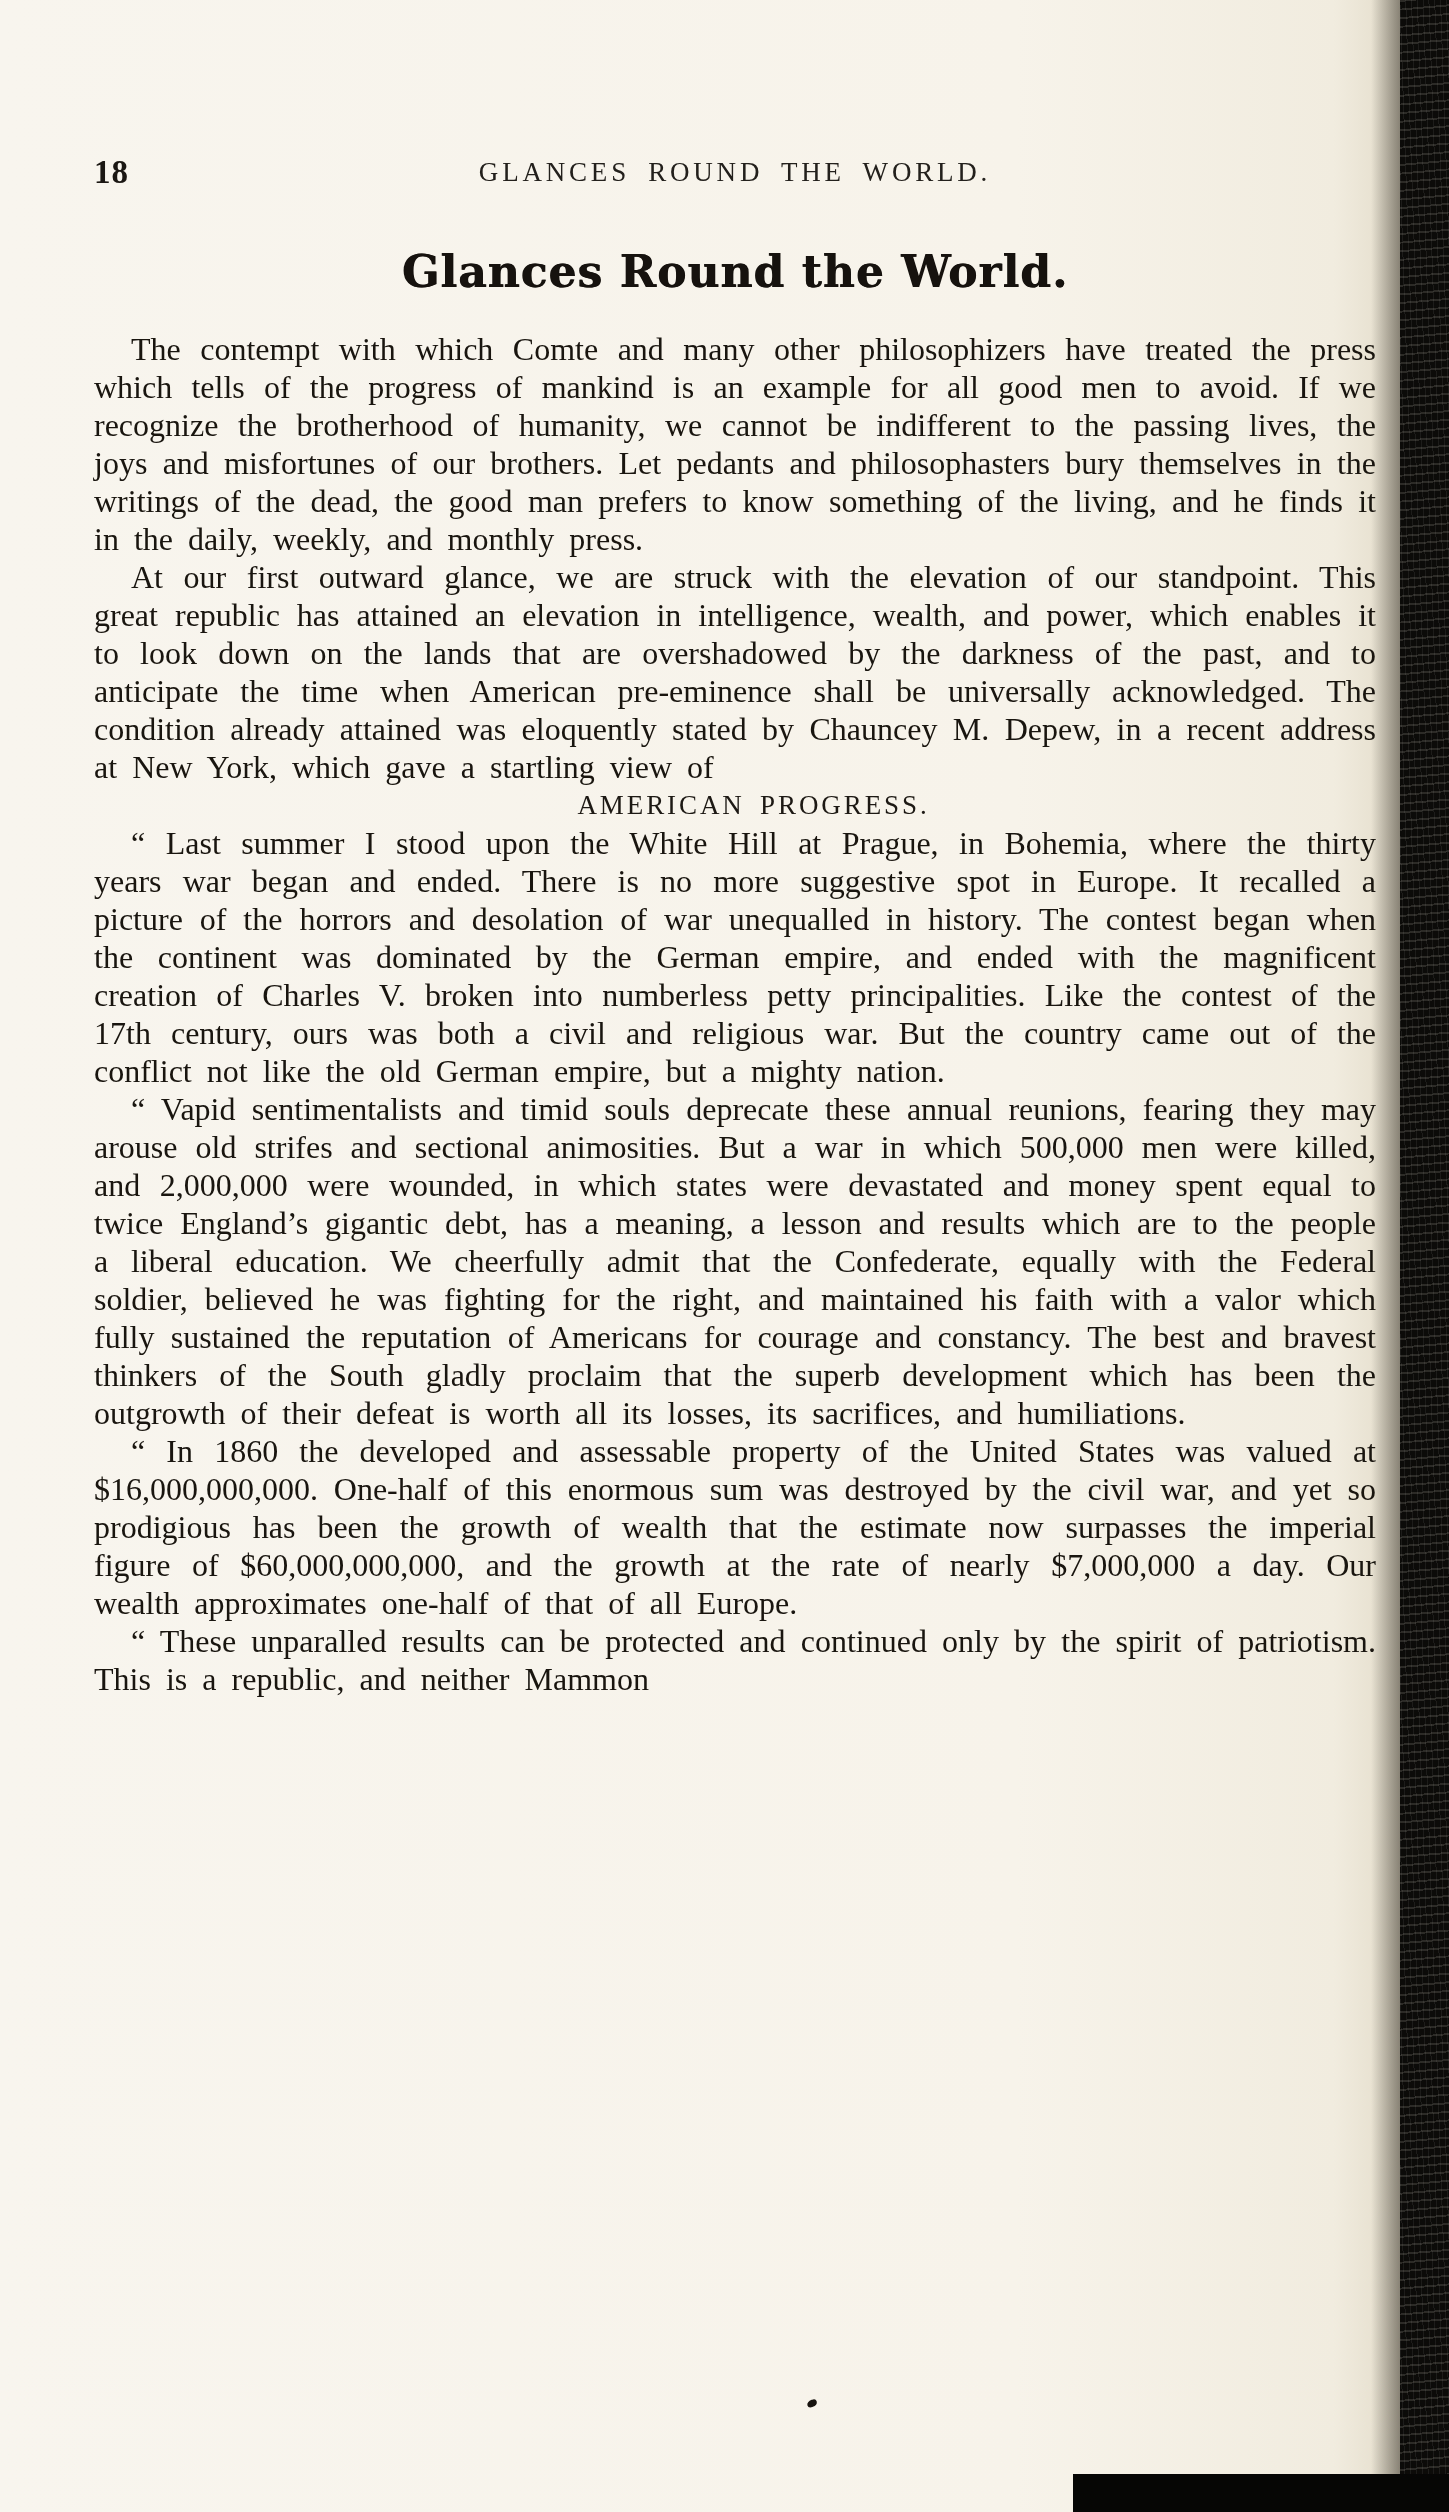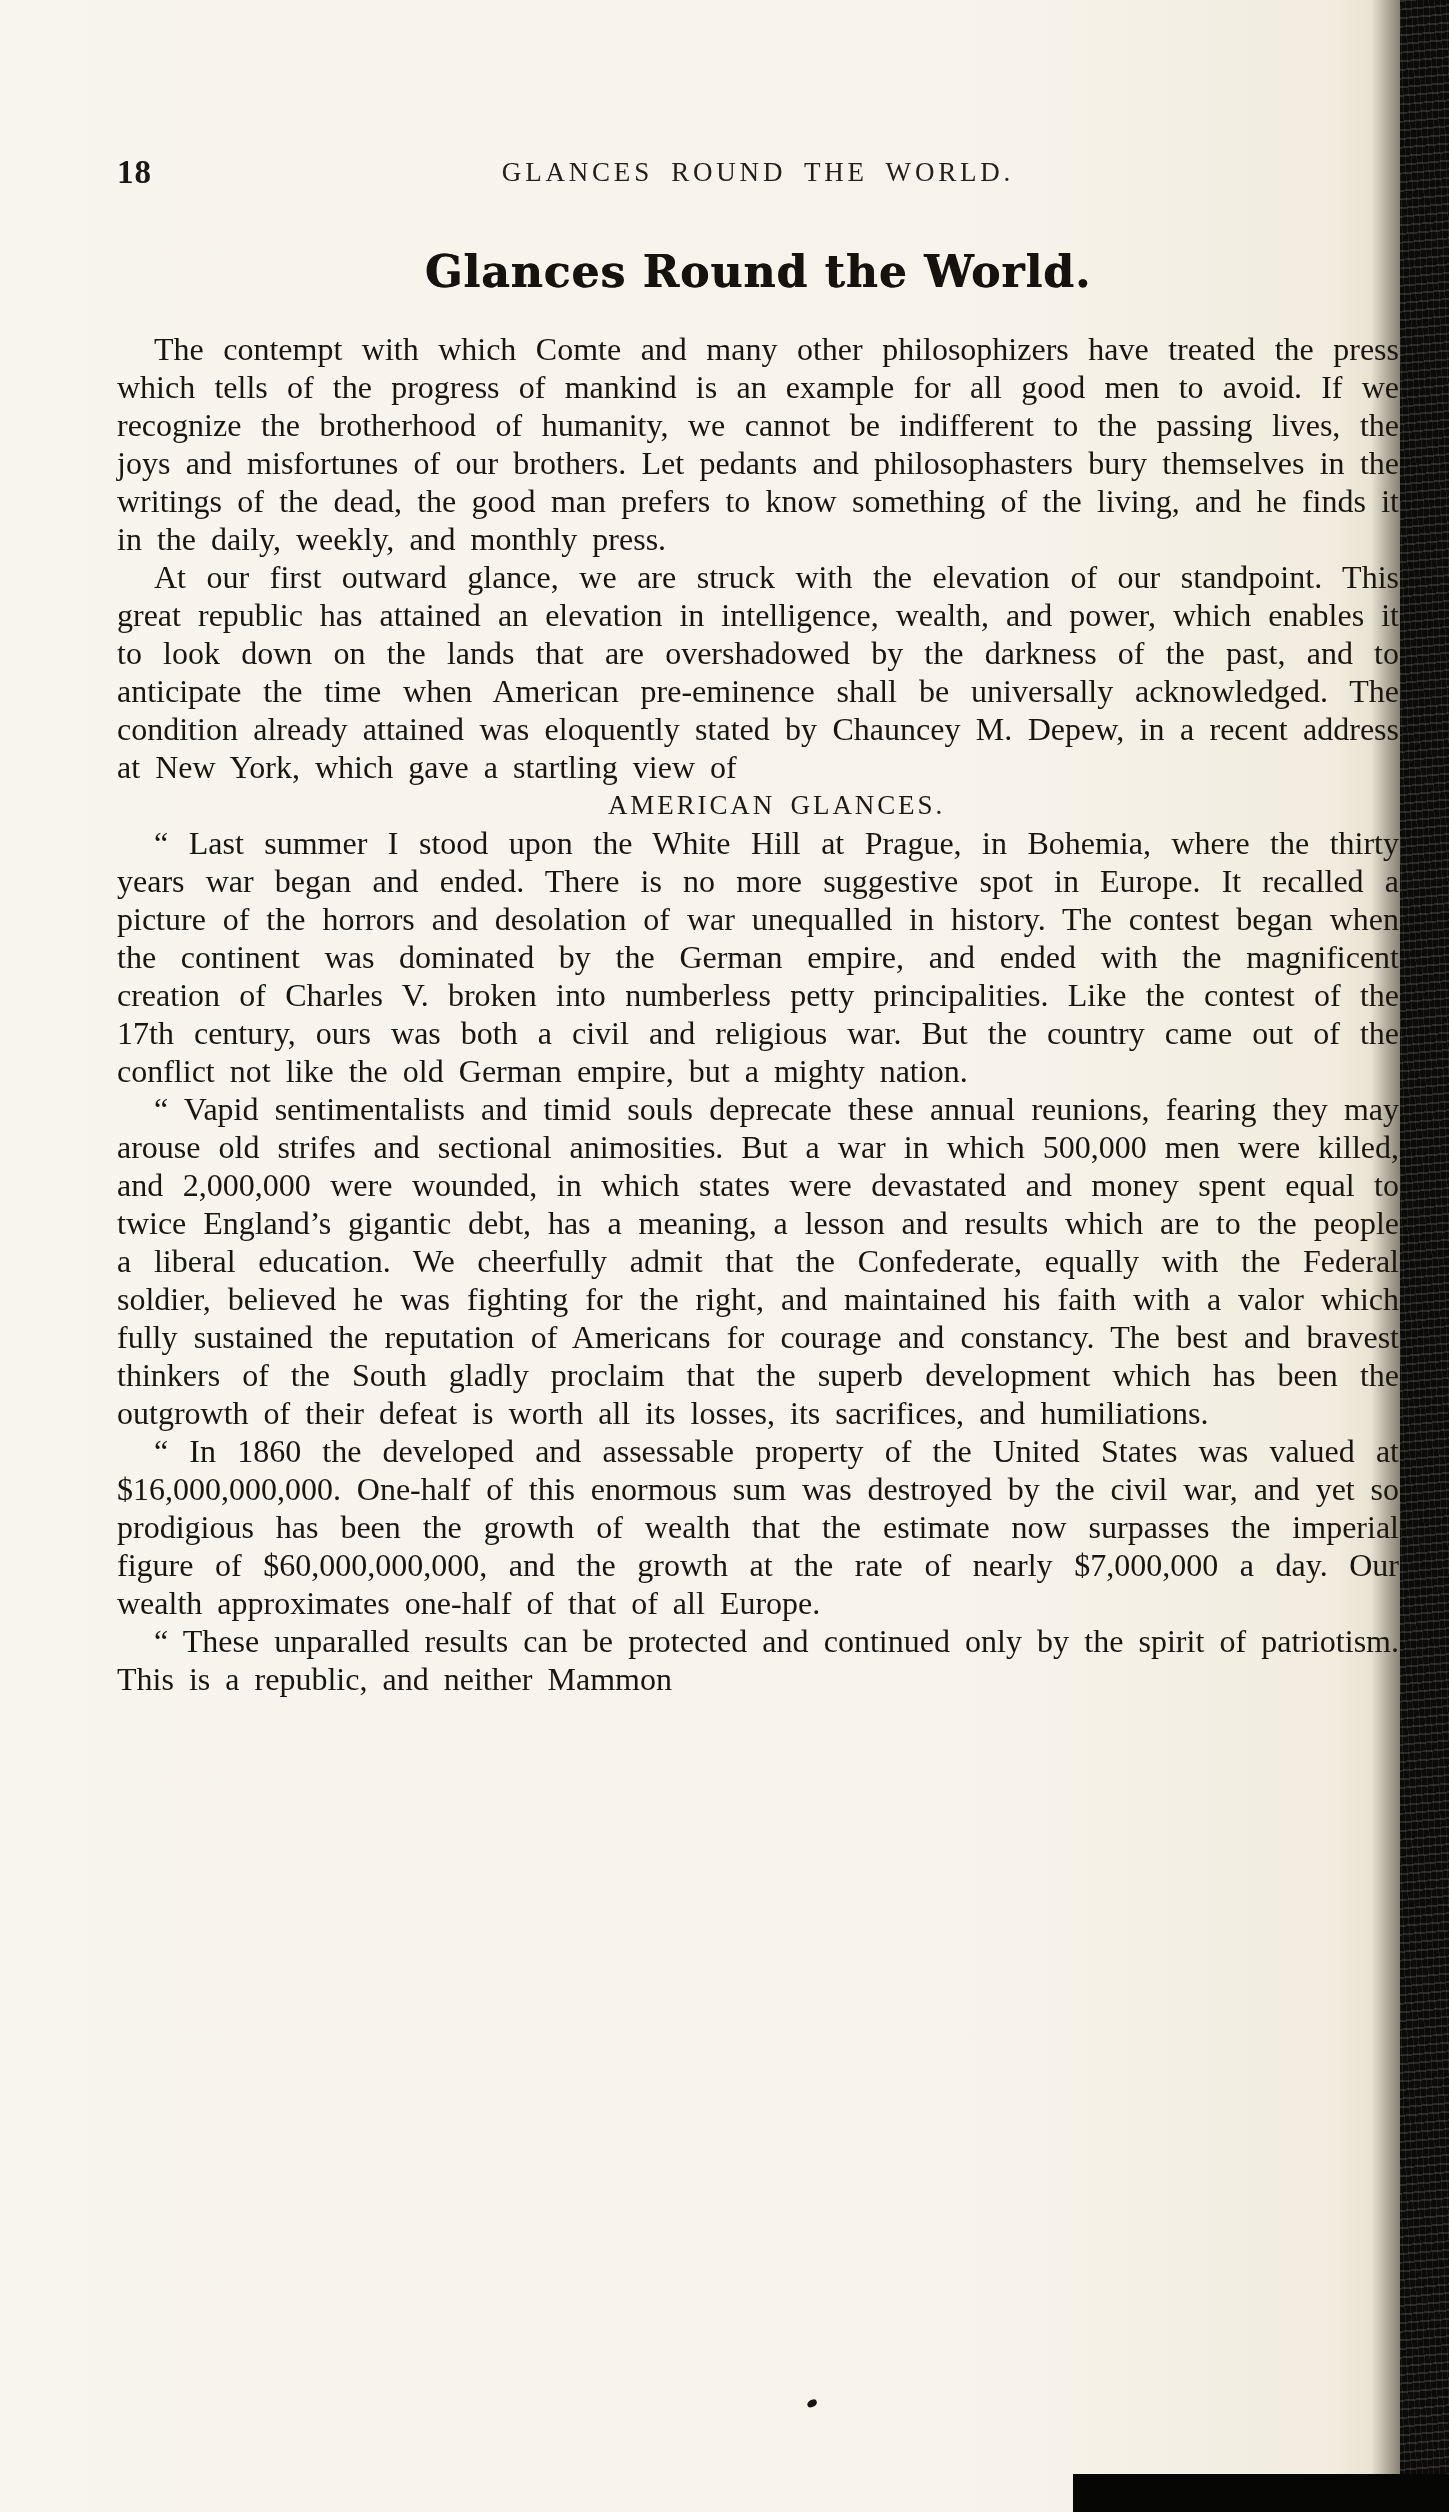--- a/index.html
+++ b/index.html
@@ -57,21 +57,21 @@
     width: 9.6px;
     height: 6.7px;
     border-radius: 60% 40% 55% 45%;
     background: #17130e;
     transform: rotate(-18deg);
   }
 
   .content {
     position: absolute;
     top: 0;
-    left: 117px;
+    left: 94px;
     width: 1282px;
   }
   .header-row {
     position: relative;
     margin-top: 154px;
     height: 42px;
   }
   .page-number {
     position: absolute;
     left: 0;
@@ -134,21 +134,21 @@
       <span class="page-number">18</span>
       <span class="running-head">GLANCES ROUND THE WORLD.</span>
     </div>
 
     <div class="chapter-title">Glances Round the World.</div>
 
     <div class="body-text">
       <p>The contempt with which Comte and many other philosophizers have treated the press which tells of the progress of mankind is an example for all good men to avoid.  If we recognize the brotherhood of humanity, we cannot be indifferent to the passing lives, the joys and misfortunes of our brothers.  Let pedants and philosophasters bury themselves in the writings of the dead, the good man prefers to know something of the living, and he finds it in the daily, weekly, and monthly press.</p>
       <p>At our first outward glance, we are struck with the elevation of our standpoint.  This great republic has attained an elevation in intelligence, wealth, and power, which enables it to look down on the lands that are overshadowed by the darkness of the past, and to anticipate the time when American pre-eminence shall be universally acknowledged.  The condition already attained was eloquently stated by Chauncey M. Depew, in a recent address at New York, which gave a startling view of</p>
 
-      <p class="section-heading">AMERICAN GLANCES.</p>
+      <p class="section-heading">AMERICAN PROGRESS.</p>
 
       <p>“ Last summer I stood upon the White Hill at Prague, in Bohemia, where the thirty years war began and ended.  There is no more suggestive spot in Europe.  It recalled a picture of the horrors and desolation of war unequalled in history.  The contest began when the continent was dominated by the German empire, and ended with the magnificent creation of Charles V. broken into numberless petty principalities.  Like the contest of the 17th century, ours was both a civil and religious war.  But the country came out of the conflict not like the old German empire, but a mighty nation.</p>
       <p>“ Vapid sentimentalists and timid souls deprecate these annual reunions, fearing they may arouse old strifes and sectional animosities.  But a war in which 500,000 men were killed, and 2,000,000 were wounded, in which states were devastated and money spent equal to twice England’s gigantic debt, has a meaning, a lesson and results which are to the people a liberal education.  We cheerfully admit that the Confederate, equally with the Federal soldier, believed he was fighting for the right, and maintained his faith with a valor which fully sustained the reputation of Americans for courage and constancy.  The best and bravest thinkers of the South gladly proclaim that the superb development which has been the outgrowth of their defeat is worth all its losses, its sacrifices, and humiliations.</p>
       <p>“ In 1860 the developed and assessable property of the United States was valued at $16,000,000,000.  One-half of this enormous sum was destroyed by the civil war, and yet so prodigious has been the growth of wealth that the estimate now surpasses the imperial figure of $60,000,000,000, and the growth at the rate of nearly $7,000,000 a day.  Our wealth approximates one-half of that of all Europe.</p>
       <p>“ These unparalled results can be protected and continued only by the spirit of patriotism.  This is a republic, and neither Mammon</p>
     </div>
 
   </div>
 
   <div class="ink-speck"></div>

